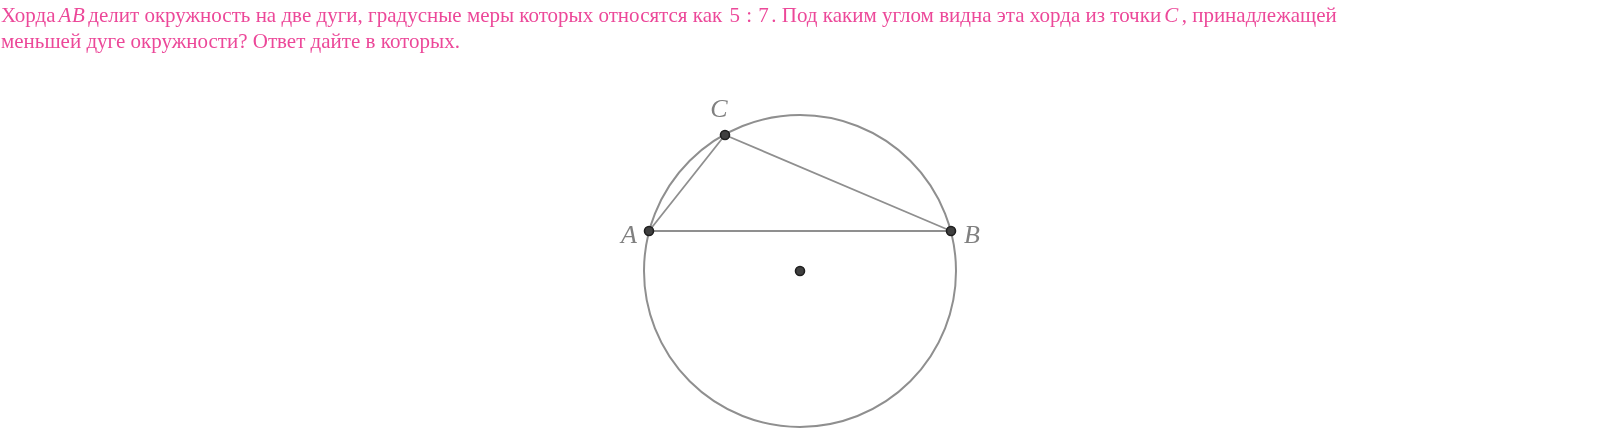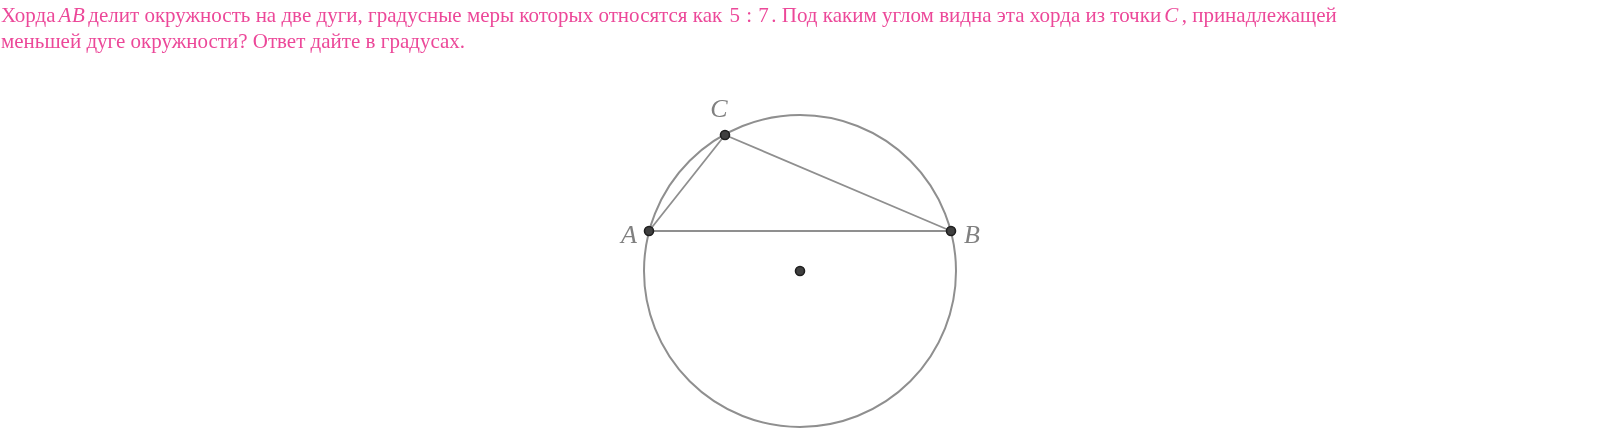--- a/index.html
+++ b/index.html
@@ -61,21 +61,21 @@
     font-size: 26px;
   }
 </style>
 </head>
 <body>
 
 <div class="page">
 
   <div class="problem-text">
       <div class="line"><span>Хорда</span><span class="math-var">AB</span><span>делит окружность на две дуги, градусные меры которых относятся как</span> <span class="math-num">5 : 7</span><span>. Под каким углом видна эта хорда из точки</span><span class="math-var">C</span><span>, принадлежащей</span></div>
-      <div class="line"><span>меньшей дуге окружности? Ответ дайте в градусах.</span></div>
+      <div class="line"><span>меньшей дуге окружности? Ответ дайте в которых.</span></div>
     </div>
 
   <svg class="diagram" viewBox="0 0 1601 442">
 
     <circle class="outline" cx="800" cy="271" r="156" stroke="#8f8f8f"></circle>
 
     <line class="chord" x1="649" y1="231" x2="951" y2="231" stroke="#8f8f8f"></line>
 
     <line class="chord" x1="649" y1="231" x2="725" y2="135" stroke="#8f8f8f"></line>
 

